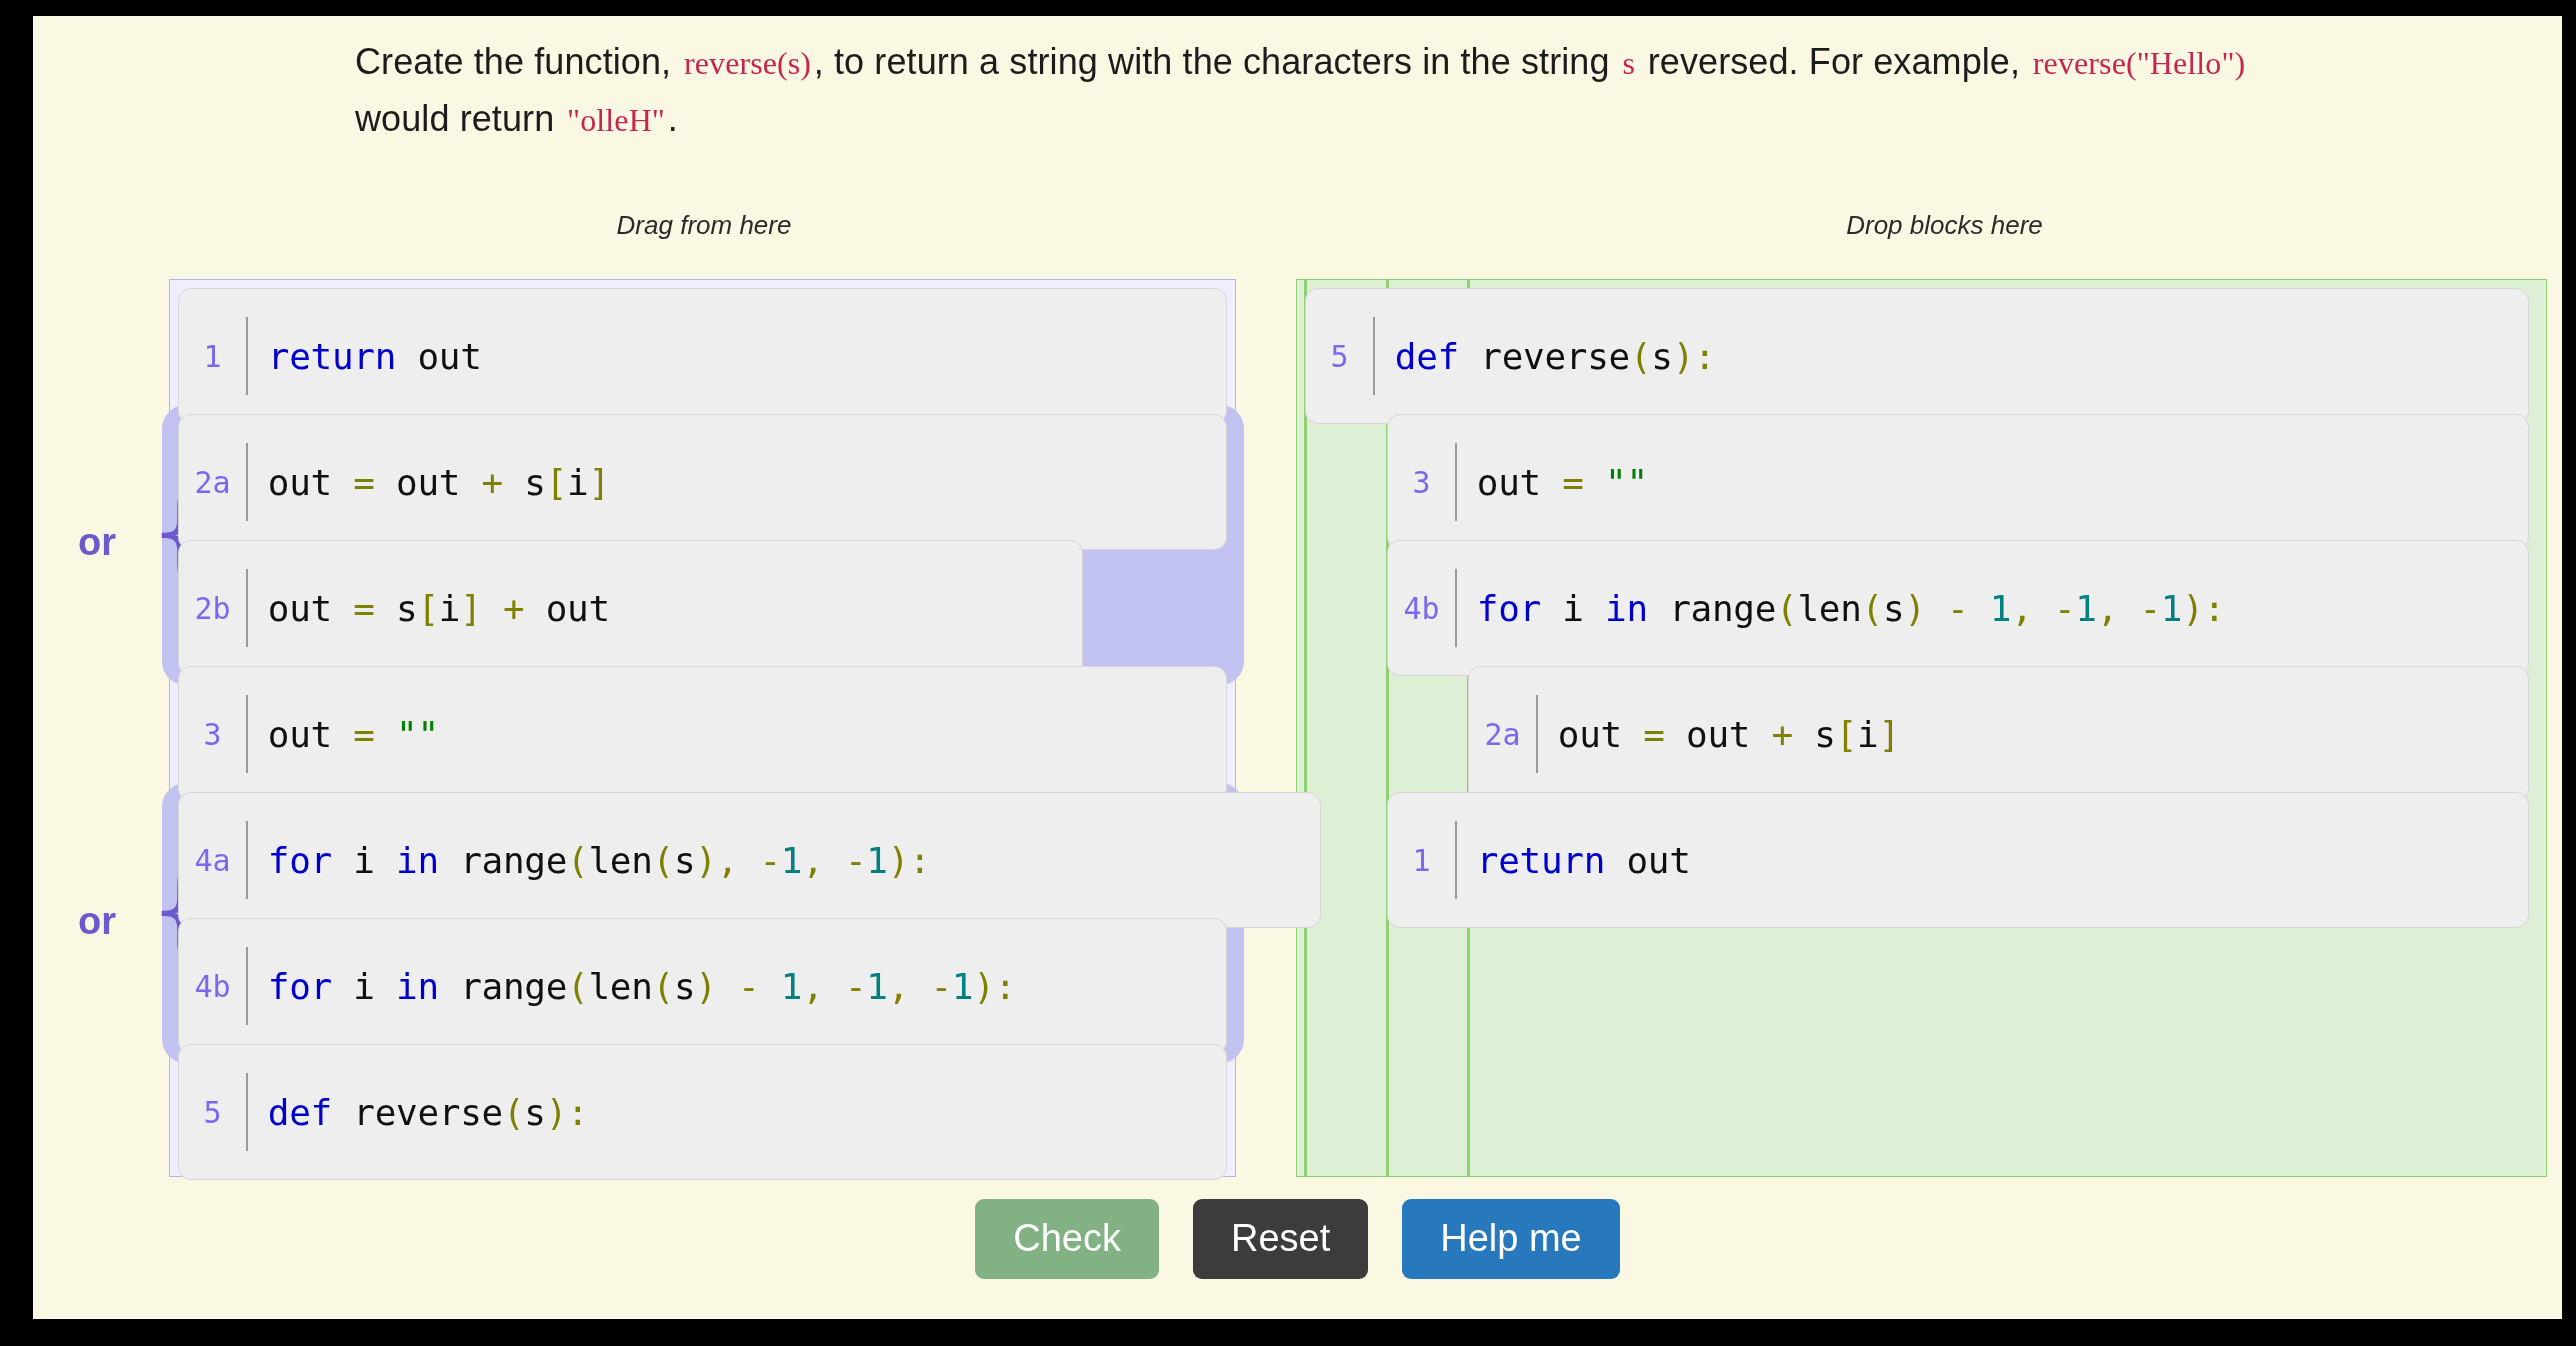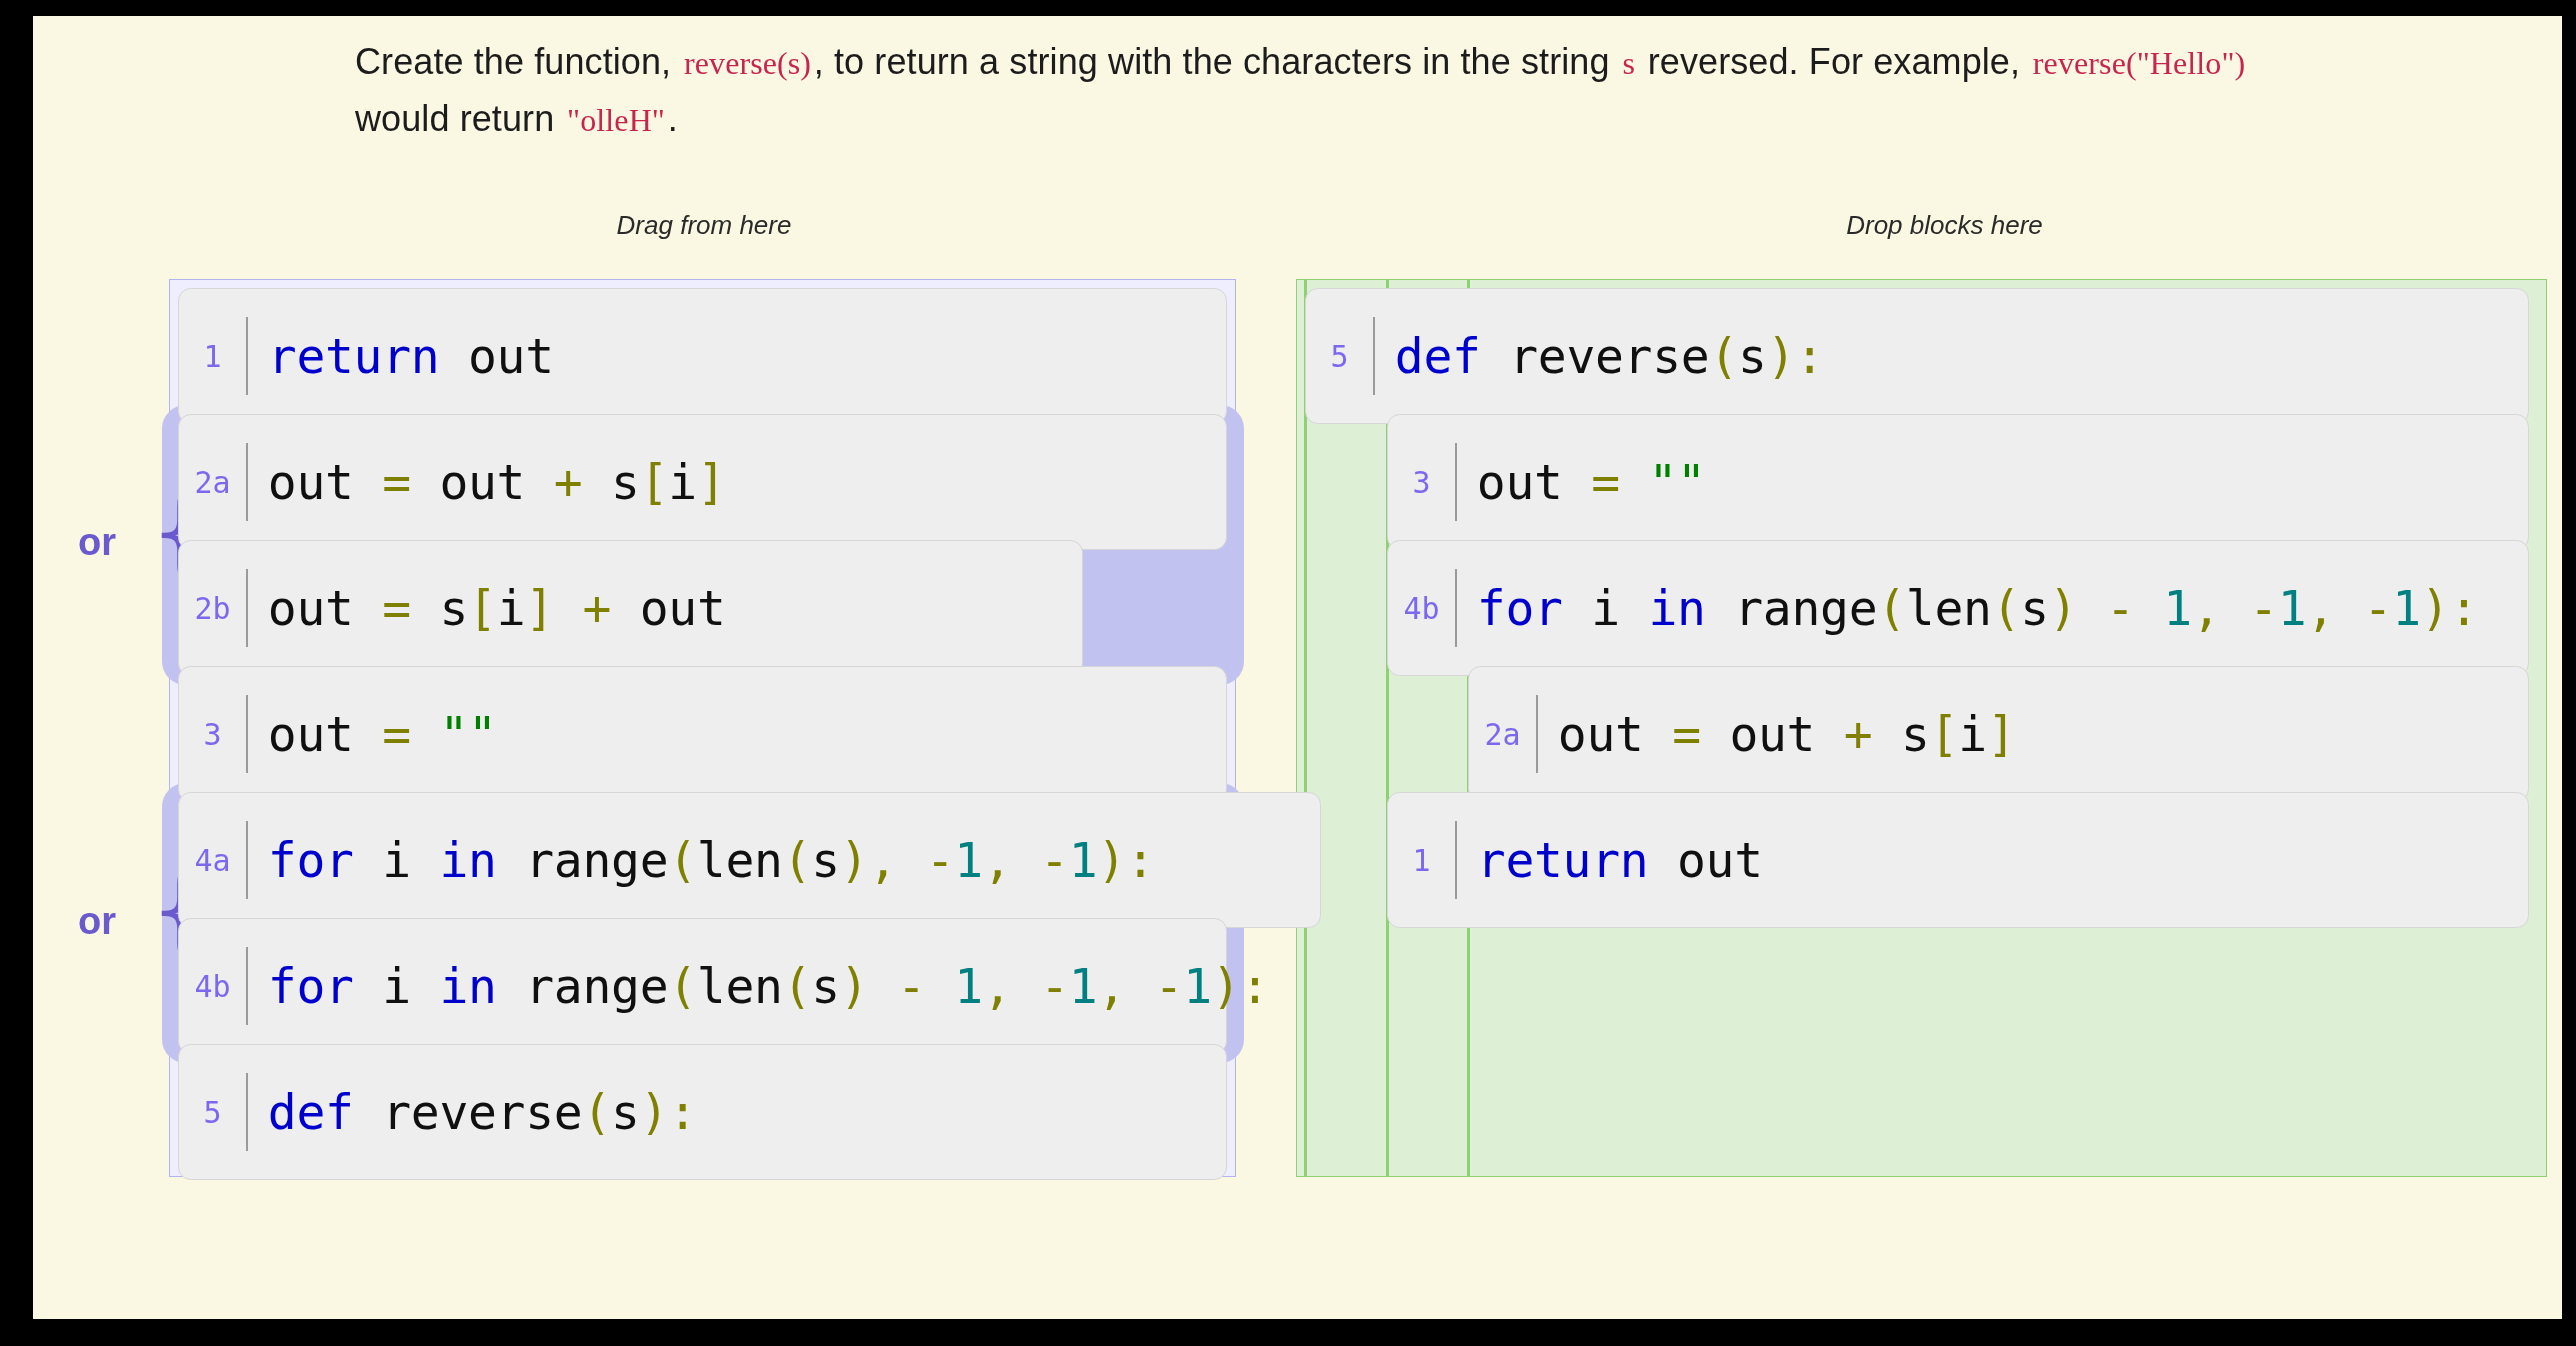--- a/index.html
+++ b/index.html
@@ -92,21 +92,21 @@
   }
   .block .divider {
     width: 1.8px;
     height: 78px;
     background: #9a9a9a;
     flex: 0 0 1.8px;
   }
   .block .code {
     padding-left: 20px;
     font-family: "DejaVu Sans Mono", monospace;
-    font-size: 48px;
+    font-size: 36px;
     white-space: pre;
     color: #101010;
     letter-spacing: -0.3px;
   }
   .kw  { color: #0000cd; }
   .pun { color: #7f7f00; }
   .num { color: #008080; }
   .str { color: #008000; }
   .id  { color: #101010; }
 
@@ -237,15 +237,20 @@
         <div class="divider"></div>
         <div class="code"><span class="id">out</span> <span class="pun">=</span> <span class="id">out</span> <span class="pun">+</span> <span class="id">s</span><span class="pun">[</span><span class="id">i</span><span class="pun">]</span></div>
       </div>
       <div class="block" style="left: 1354px; top: 776px; width: 1142px;">
         <div class="lineno">1</div>
         <div class="divider"></div>
         <div class="code"><span class="kw">return</span> <span class="id">out</span></div>
       </div>
     </div>
 
+  <div id="buttons">
+    <button class="btn btn-check">Check</button>
+    <button class="btn btn-reset">Reset</button>
+    <button class="btn btn-help">Help me</button>
+  </div>
 
 </div>
 
 
 </body></html>

